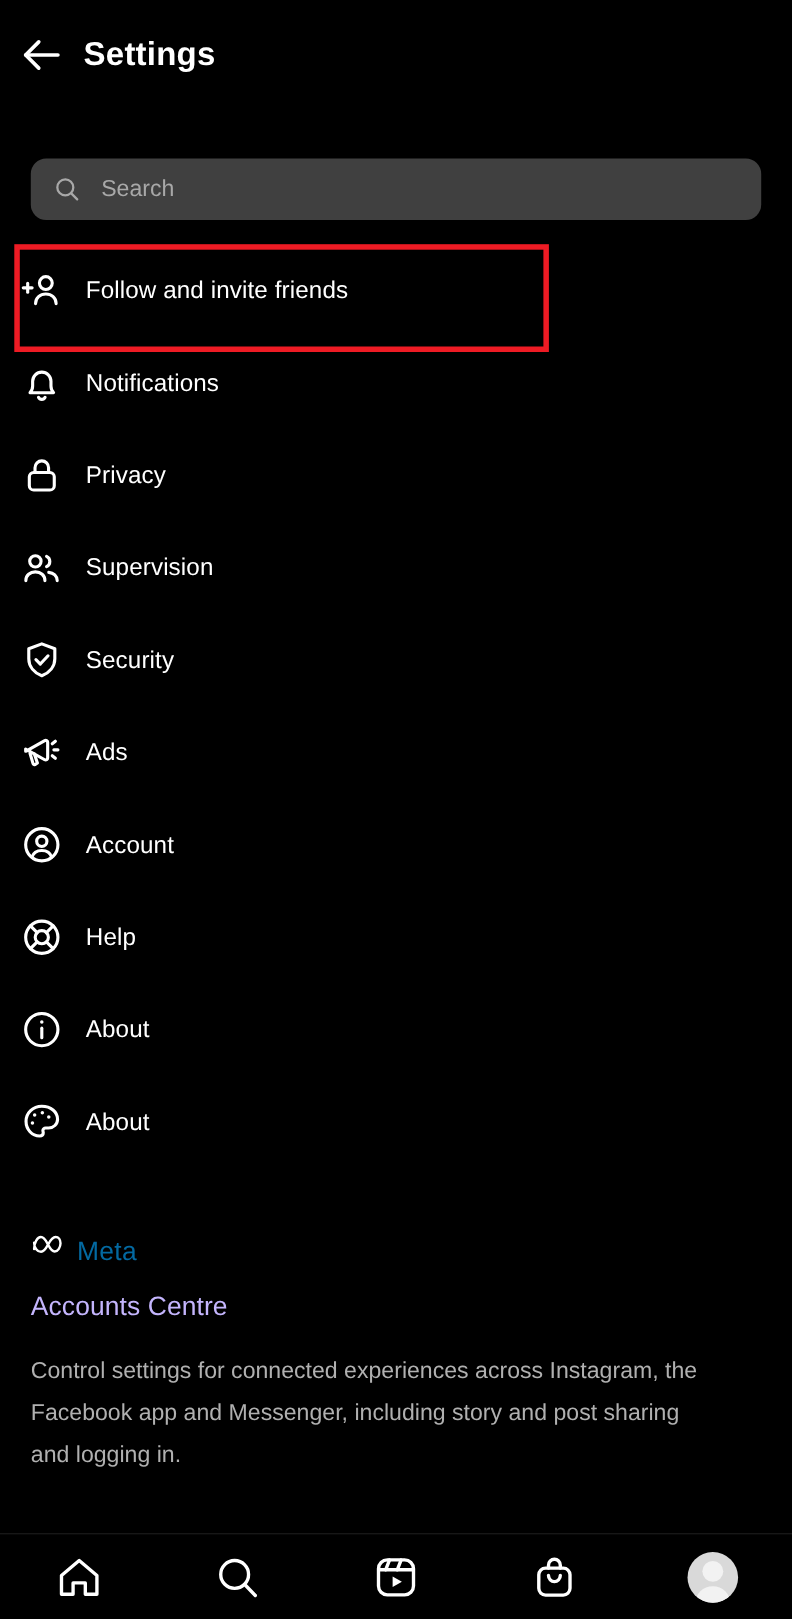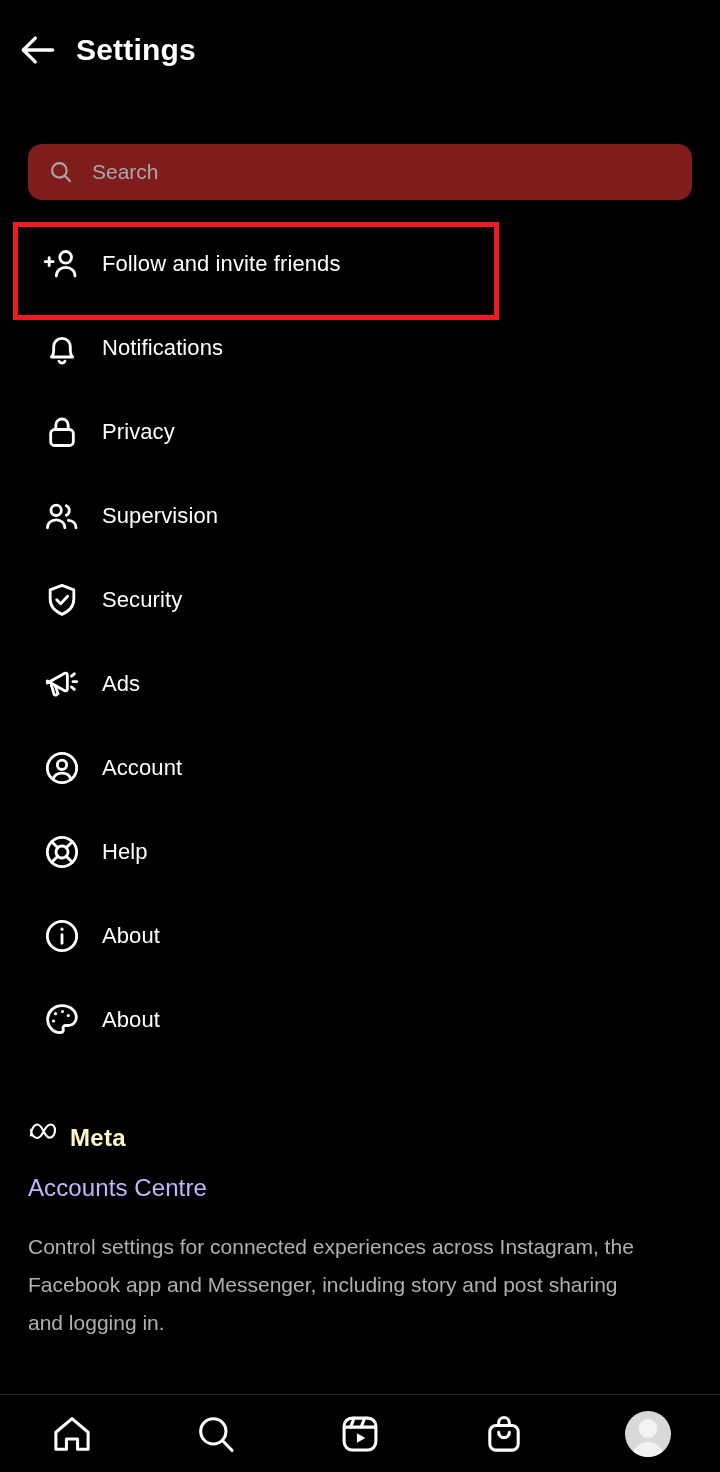--- a/index.html
+++ b/index.html
@@ -14,45 +14,45 @@
 
   
   .header { position:absolute; top:0; left:0; width:672px; height:100px;
             display:flex; align-items:center; }
   .back-btn { width:76px; height:100px; display:flex; align-items:center;
               justify-content:center; cursor:pointer; }
   .page-title { font-size:30px; font-weight:700; color:#fff; letter-spacing:.2px; }
 
   
   .search-wrap { position:absolute; top:144px; left:28px; width:664px; height:56px; }
-  .search-bar { width:100%; height:100%; background:#7f1d1d; border-radius:14px;
+  .search-bar { width:100%; height:100%; background:#404040; border-radius:14px;
                 display:flex; align-items:center; padding:0 20px; cursor:text; }
   .search-icon { width:26px; height:26px; flex:0 0 26px; margin-right:18px; }
   .search-text { font-size:21px; color:#a8a8a8; }
 
   
   .list { position:absolute; top:222px; left:0; width:720px; }
   .row { position:relative; height:84px; display:flex; align-items:center;
-         padding-left:40px; cursor:pointer; }
+         padding-left:16px; cursor:pointer; }
   .row-icon { width:44px; height:44px; flex:0 0 44px; display:flex;
               align-items:center; justify-content:center; margin-right:18px; }
   .row-label { font-size:22px; color:#fff; letter-spacing:.1px; }
 
   
   .row.highlighted::after {
     content:""; position:absolute; left:13px; top:0px;
     width:476px; height:88px; border:5px solid #ee1b24;
     pointer-events:none;
   }
 
   
   .meta-section { position:absolute; top:1110px; left:28px; width:640px; }
   .meta-logo-row { display:flex; align-items:center; height:42px; }
   .meta-mark { width:34px; height:22px; margin-right:8px; }
-  .meta-word { font-size:24px; color:#fef9c3; font-weight:700; letter-spacing:.3px;margin-top:13px; }
+  .meta-word { font-size:24px; color:#0369a1; font-weight:400; letter-spacing:.3px;margin-top:13px; }
   .accounts-link { margin-top:22px; font-size:24px; color:#c4b5fd;
                    cursor:pointer; letter-spacing:.1px; }
   .meta-desc { margin-top:26px; font-size:21px; line-height:38px;
                color:#b0b0b0; max-width:625px; }
 
   
   .nav-divider { position:absolute; left:0; top:1394px; width:720px; height:1px;
                  background:#262626; }
   .bottom-nav { position:absolute; left:0; top:1395px; width:720px; height:77px;
                 display:flex; align-items:center; background:#000; }

